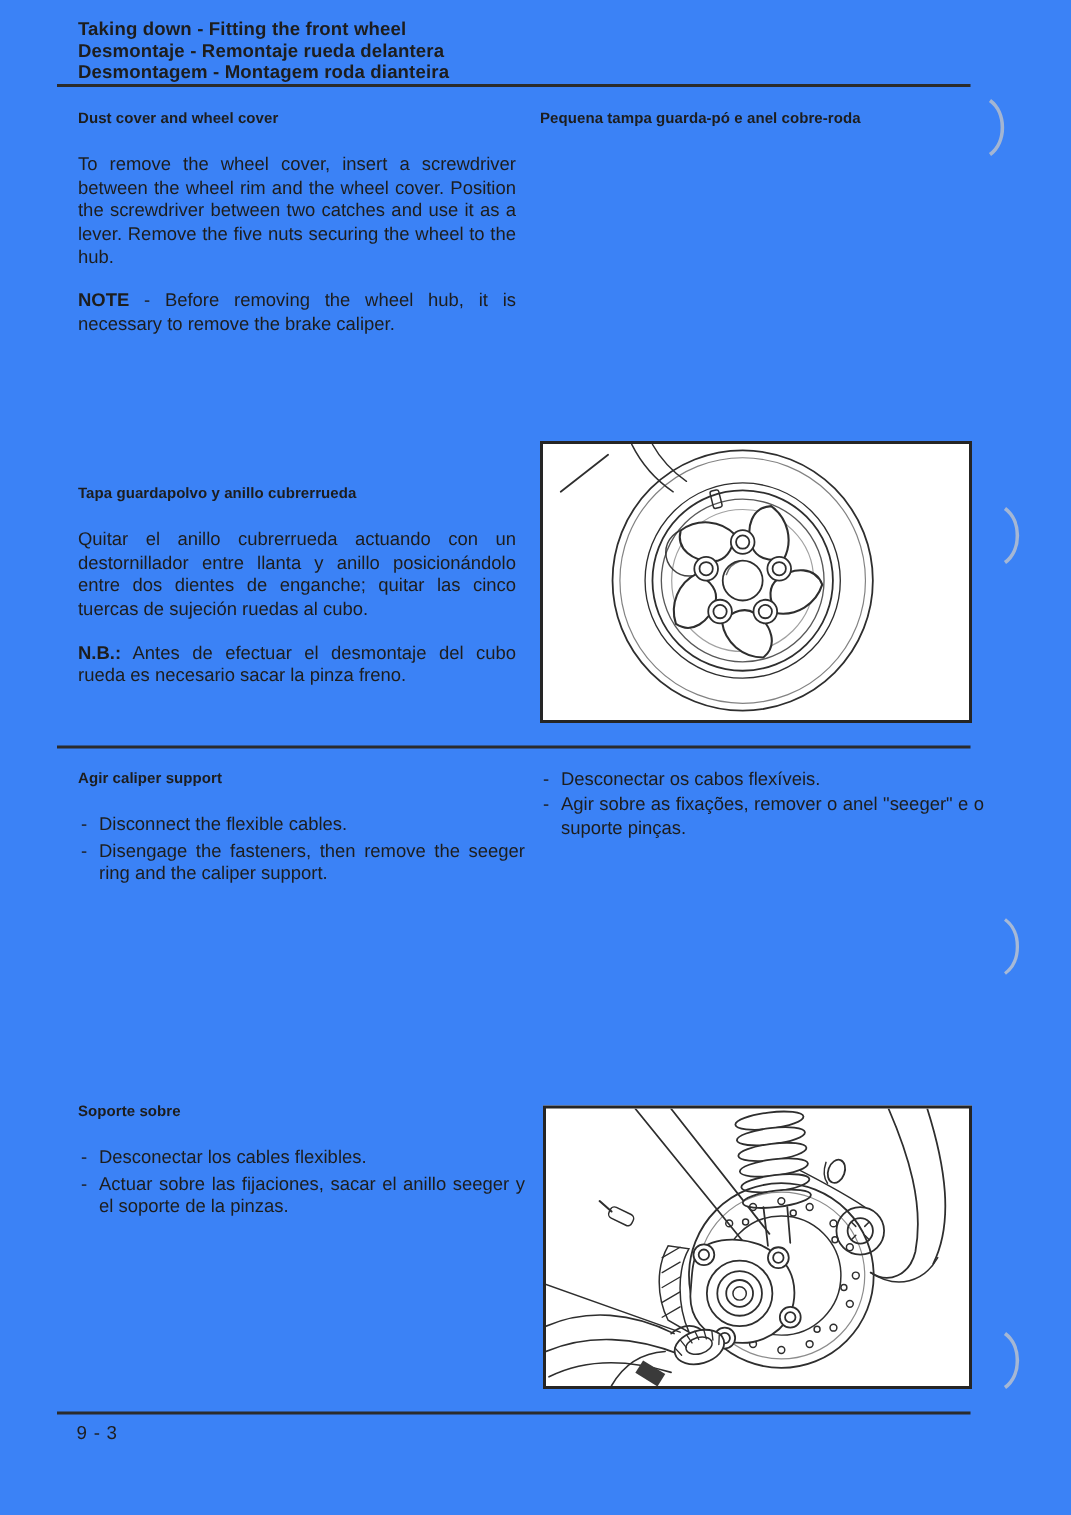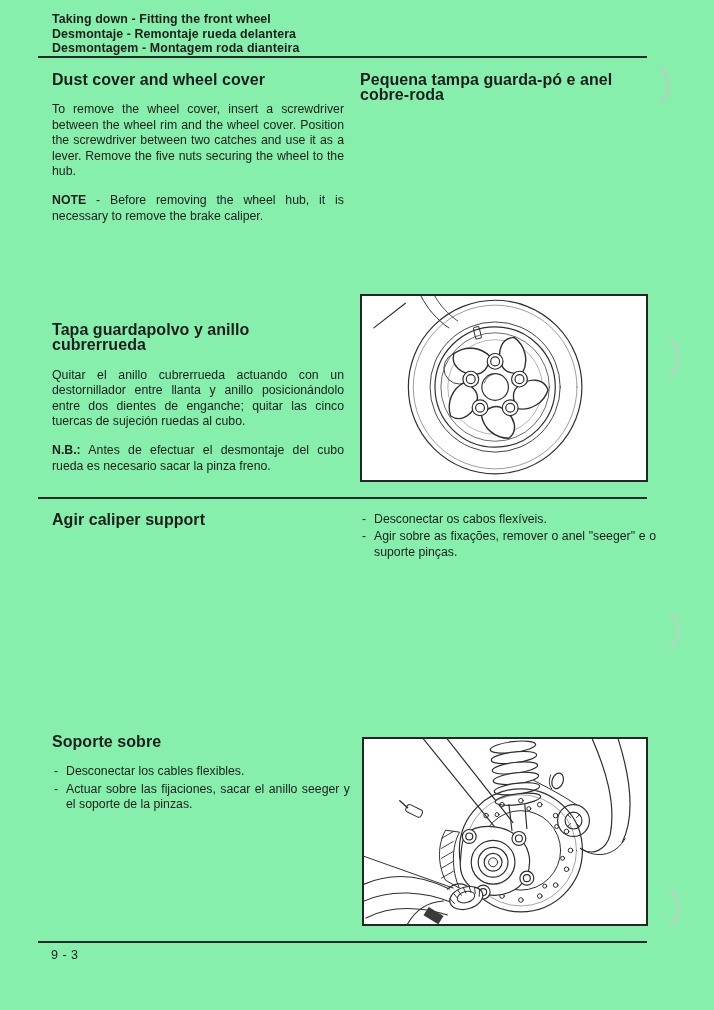--- a/index.html
+++ b/index.html
@@ -3,33 +3,33 @@
 <meta charset="utf-8">
 <style>
   * { margin: 0; padding: 0; box-sizing: border-box; }
   html, body { width: 714px; height: 1010px; background: #ffffff; }
   body {
     font-family: "Liberation Sans", sans-serif;
     color: #1d1d1d;
     position: relative;
     overflow: hidden;
   }
-  .page { position: absolute; inset: 0; background: #86efac; }
+  .page { position: absolute; inset: 0; background: #3b82f6; }
 
   
   .header { position: absolute; left: 52px; top: 12px; width: 560px; }
   .header div { font-weight: bold; font-size: 12.4px; line-height: 14.6px; letter-spacing: 0.1px; }
   .rule { position: absolute; left: 38px; width: 609px; height: 2px; background: #2b2b2b; }
   .rule.header-rule { top: 56px; }
   .rule.mid-rule { top: 497px; }
   .rule.footer-rule { top: 941px; height: 2px; }
 
   
   .block { position: absolute; font-size: 12.3px; line-height: 15.4px; }
-  .block h3 { font-size: 16px; font-weight: bold; margin-bottom: 15px; letter-spacing: 0.05px; }
+  .block h3 { font-size: 10px; font-weight: bold; margin-bottom: 15px; letter-spacing: 0.05px; }
   .block p { text-align: justify; }
   .block p.note { margin-top: 14px; }
   .col-left { left: 52px; width: 292px; }
   .col-right { left: 360px; width: 296px; }
   #s1-left  { top: 72px; }
   #s1-right { top: 72px; }
   #s2-left  { top: 290px; margin-top: 32px; }
   #s3-left  { top: 512px; width: 298px; }
   #s3-right { top: 512px; }
   #s4-left  { top: 734px; width: 298px; }
@@ -132,20 +132,24 @@
         <circle cx="135" cy="92" r="13.5" fill="#ffffff"></circle>
         <path d="M124 88 A 13.5 13.5 0 0 1 133 79" stroke-width="1" opacity="0.7"></path>
       </g>
     </svg>
   </div>
 
   <div class="rule mid-rule"></div>
 
   <div class="block col-left" id="s3-left">
     <h3>Agir caliper support</h3>
+    <ul class="bullets">
+      <li>Disconnect the flexible cables.</li>
+      <li>Disengage the fasteners, then remove the seeger ring and the caliper support.</li>
+    </ul>
   </div>
 
   <div class="block col-right" id="s3-right">
     <ul class="bullets">
       <li>Desconectar os cabos flexíveis.</li>
       <li>Agir sobre as fixações, remover o anel "seeger" e o suporte pinças.</li>
     </ul>
   </div>
 
   <div class="block col-left" id="s4-left">

